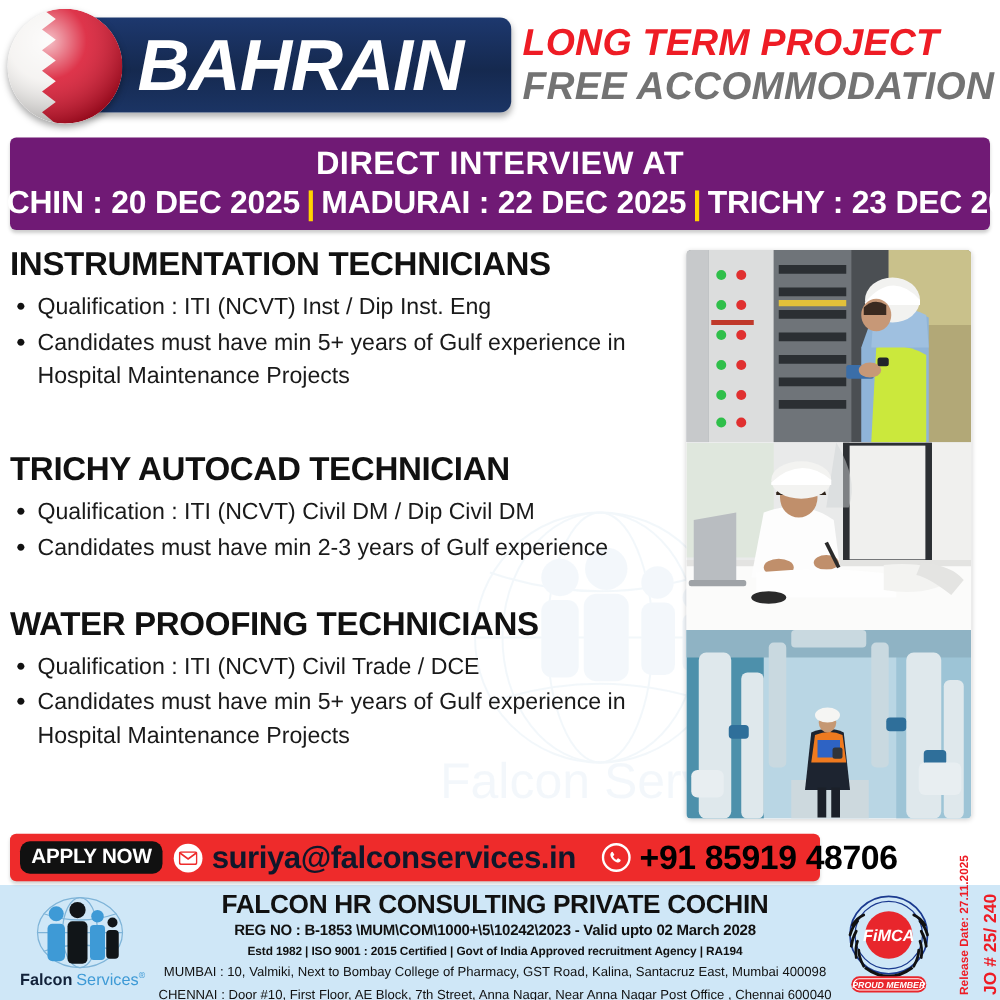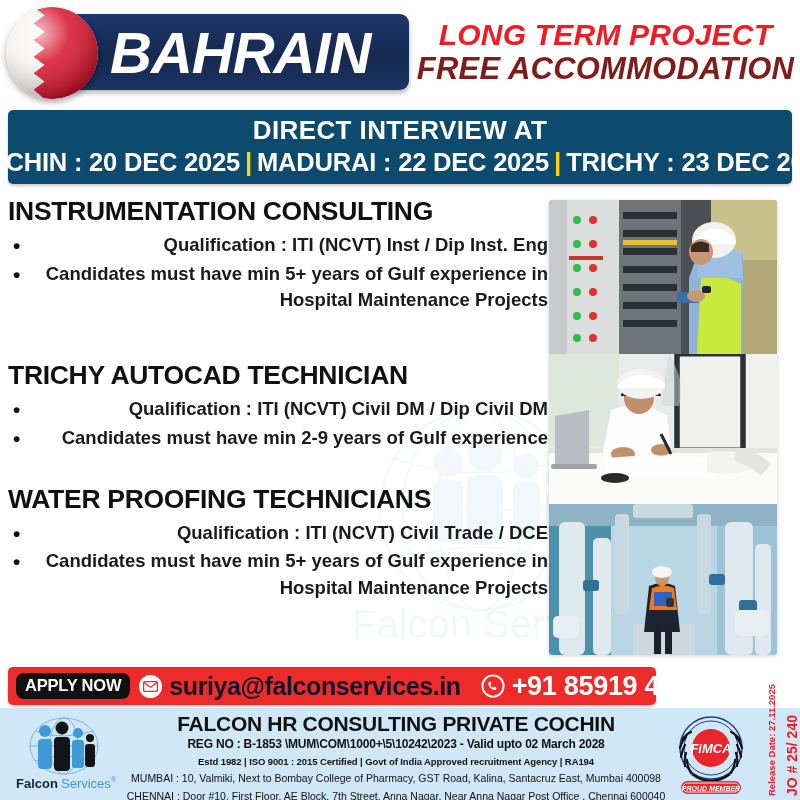--- a/index.html
+++ b/index.html
@@ -35,35 +35,35 @@
   }
   .bahrain-text {
     position:absolute; left:110px; top:14px; width:300px; height:76px;
     display:flex; align-items:center; justify-content:flex-start;
     color:#fff; font-style:italic; font-weight:bold; font-size:58px;
     letter-spacing:-1px; z-index:6;
     font-family:"Liberation Sans", sans-serif;
   }
   .hdr-right {
     position:absolute; left:418px; top:12px; width:375px; height:82px;
-    display:flex; flex-direction:column; align-items:center; justify-content:center;
+    display:flex; flex-direction:column; align-items:flex-start; justify-content:center;
   }
   .hdr-line1 {
     color:#ee1c25; font-weight:bold; font-style:italic; font-size:30px;
     letter-spacing:.2px; line-height:1.08; white-space:nowrap;
   }
   .hdr-line2 {
-    color:#7f1d1d; font-weight:bold; font-style:italic; font-size:31px;
+    color:#737373; font-weight:bold; font-style:italic; font-size:31px;
     letter-spacing:.2px; line-height:1.12; white-space:nowrap;
   }
 
   
   .interview-banner {
     position:absolute; left:8px; top:110px; width:784px; height:74px;
-    background:#0c4a6e; border-radius:5px; z-index:3;
+    background:#701a75; border-radius:5px; z-index:3;
     display:flex; flex-direction:column; align-items:center; justify-content:center;
     box-shadow:0 2px 3px rgba(0,0,0,.20);
   }
   .interview-title {
     color:#fff; font-weight:bold; font-size:26px; letter-spacing:.4px;
     line-height:1.12; margin-bottom:2px;
   }
   .interview-cities {
     display:flex; align-items:center; justify-content:center;
     color:#fff; font-weight:bold; font-size:25.5px; letter-spacing:-.2px;
@@ -75,21 +75,21 @@
   
   .jobs { position:absolute; left:8px; top:196px; width:540px; z-index:2; }
   .job-block { margin-bottom:3px; }
   .job-title {
     font-weight:bold; font-size:26.5px; color:#111; letter-spacing:-.3px;
     line-height:1.18; margin-bottom:5px; white-space:nowrap;
   }
   .job-bullets { list-style:none; }
   .job-bullets li {
     position:relative; padding-left:22px; font-size:18.5px; color:#1a1a1a;
-    font-weight:bold; line-height:1.42; margin-bottom:2px;text-align:right;
+    font-weight:normal; line-height:1.42; margin-bottom:2px;
   }
   .job-bullets li::before {
     content:"\2022"; position:absolute; left:5px; top:-1px;
     font-size:21px; color:#111;
   }
   .job-spacer-1 { height:44px; }
   .job-spacer-2 { height:30px; }
 
   
   .collage {
@@ -123,21 +123,21 @@
   .ico-circle svg { display:block; }
   .contact-email {
     color:#0f172a; font-weight:bold; font-size:25px; letter-spacing:-.4px;
     margin-left:7px; white-space:nowrap;
   }
   .wa-icon {
     width:24px; height:24px; margin-left:20px; flex:0 0 auto;
   }
   .wa-icon svg { display:block; }
   .contact-phone {
-    color:#ffffff; font-weight:bold; font-size:27px; letter-spacing:-.3px;
+    color:#000000; font-weight:bold; font-size:27px; letter-spacing:-.3px;
     margin-left:7px; white-space:nowrap;
   }
 
   
   .footer {
     position:absolute; left:0; top:708px; width:800px; height:92px;
     background:#cfe7f7; z-index:3;
   }
   .footer-logo {
     position:absolute; left:14px; top:6px; width:105px; height:80px;
@@ -258,34 +258,34 @@
         <span>TRICHY</span>
         <span>:</span>
         <span>23 DEC 2025</span>
       </span>
     </div>
   </div>
 
   <div class="jobs">
 
     <div class="job-block">
-      <div class="job-title">INSTRUMENTATION CONSULTING</div>
+      <div class="job-title">INSTRUMENTATION TECHNICIANS</div>
       <ul class="job-bullets">
         <li>Qualification : ITI (NCVT) Inst / Dip Inst. Eng</li>
         <li>Candidates must have min 5+ years of Gulf experience in Hospital Maintenance Projects</li>
       </ul>
     </div>
 
     <div class="job-spacer-1"></div>
 
     <div class="job-block">
       <div class="job-title">TRICHY AUTOCAD TECHNICIAN</div>
       <ul class="job-bullets">
         <li>Qualification : ITI (NCVT) Civil DM / Dip Civil DM</li>
-        <li>Candidates must have min 2-9 years of Gulf experience</li>
+        <li>Candidates must have min 2-3 years of Gulf experience</li>
       </ul>
     </div>
 
     <div class="job-spacer-2"></div>
 
     <div class="job-block">
       <div class="job-title">WATER PROOFING TECHNICIANS</div>
       <ul class="job-bullets">
         <li>Qualification : ITI (NCVT) Civil Trade / DCE</li>
         <li>Candidates must have min 5+ years of Gulf experience in Hospital Maintenance Projects</li>

